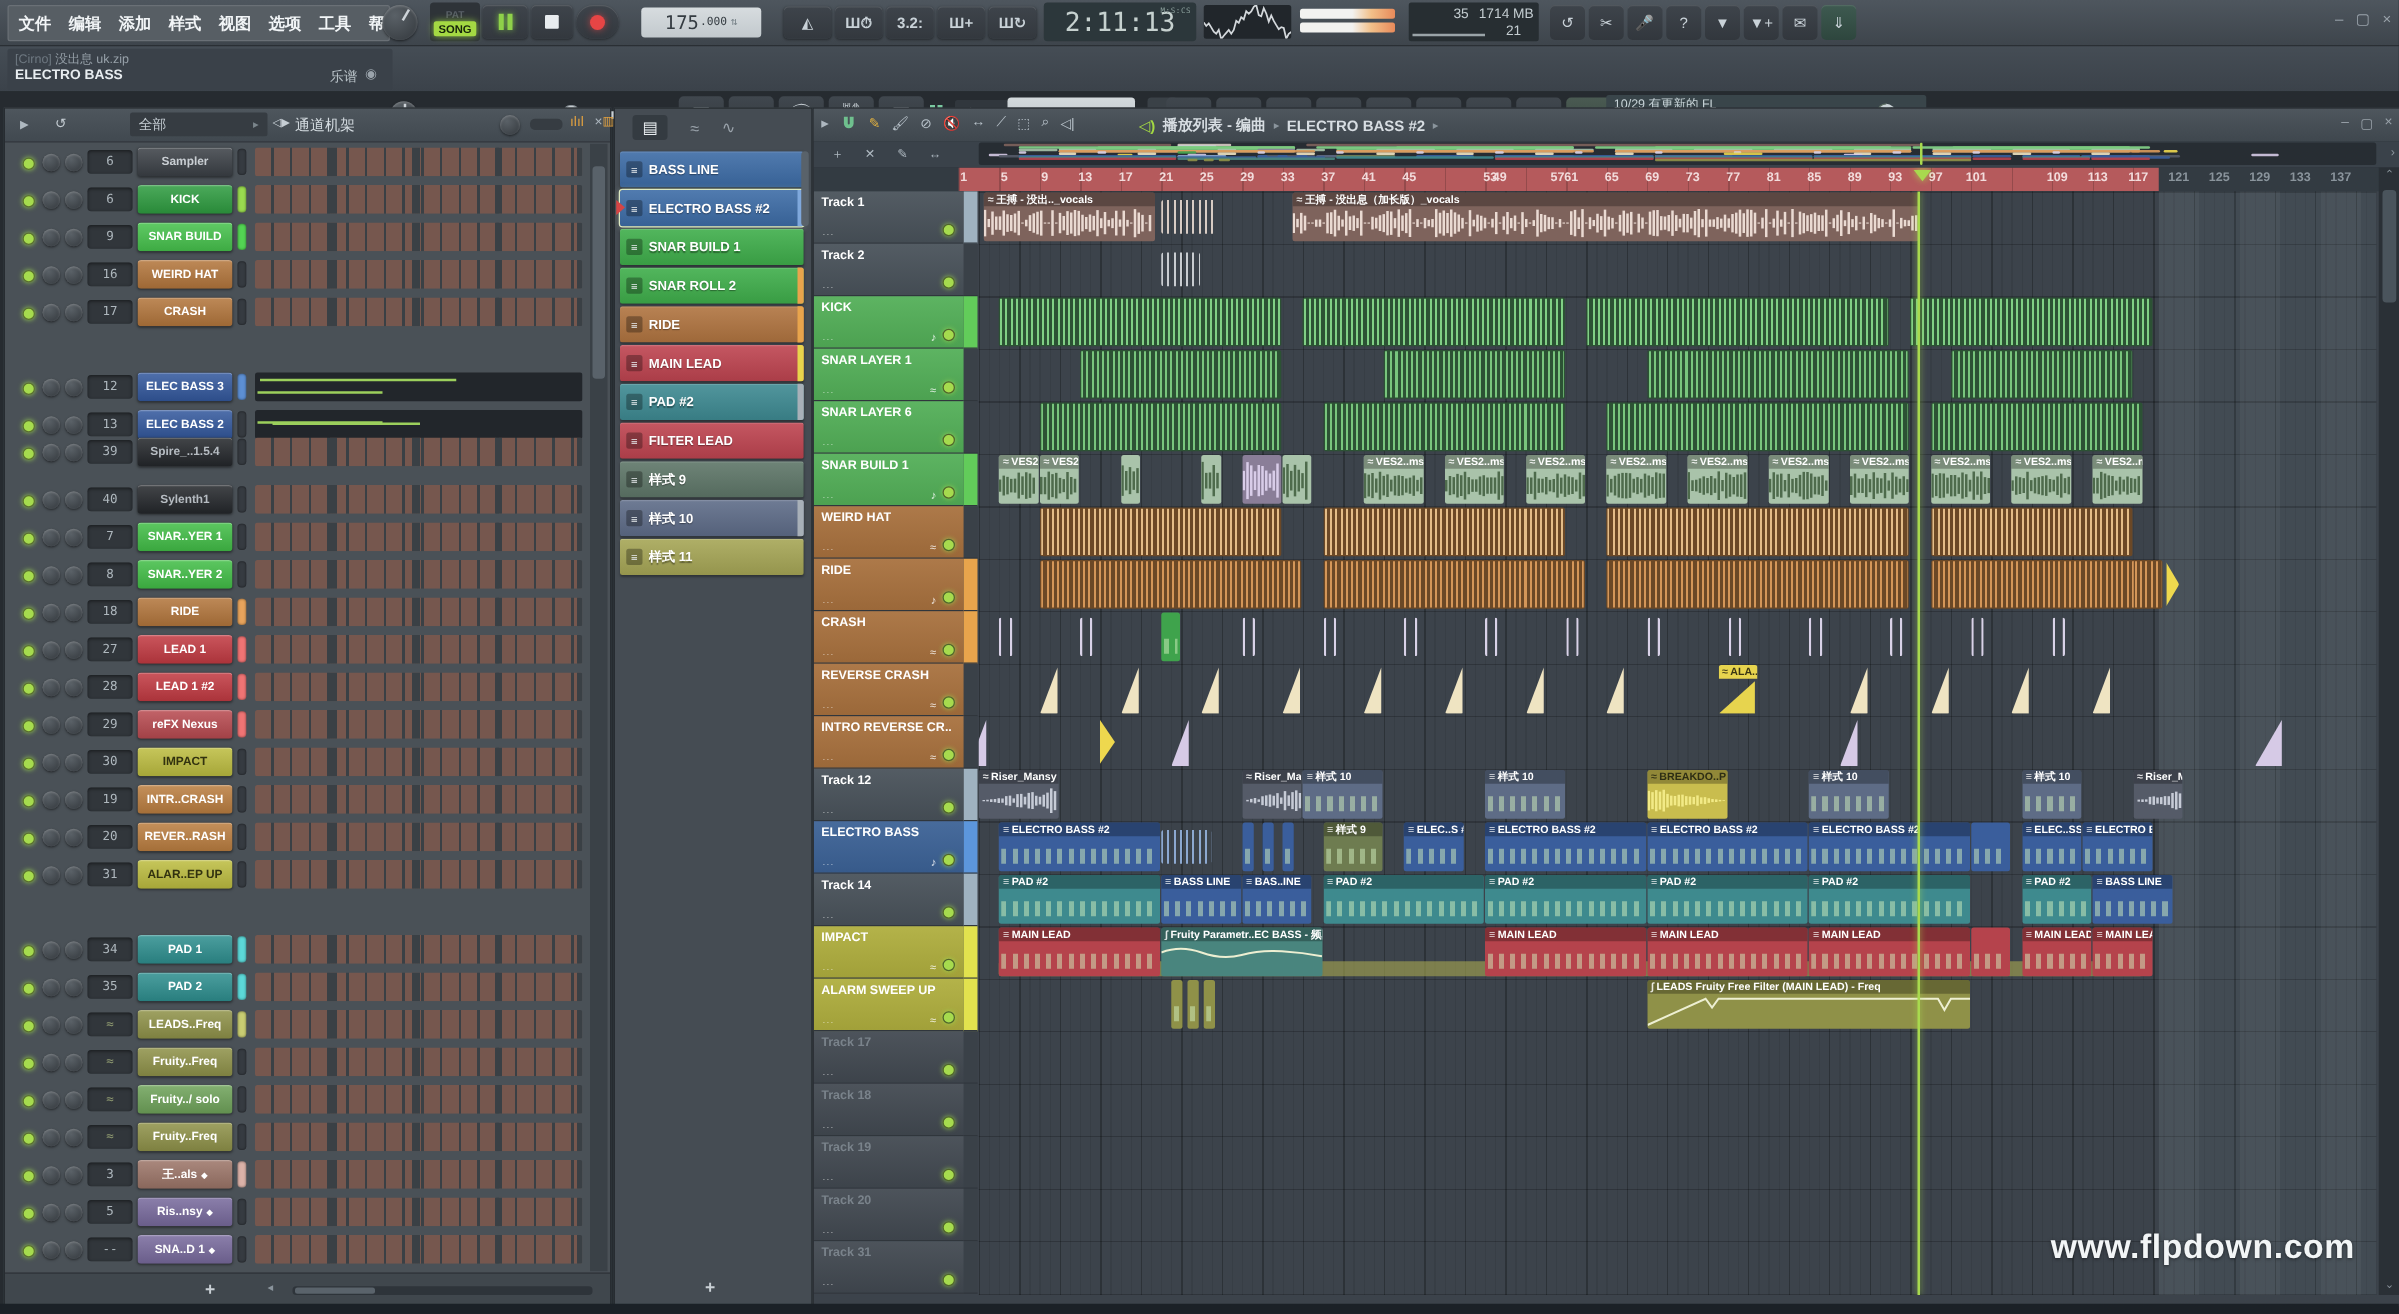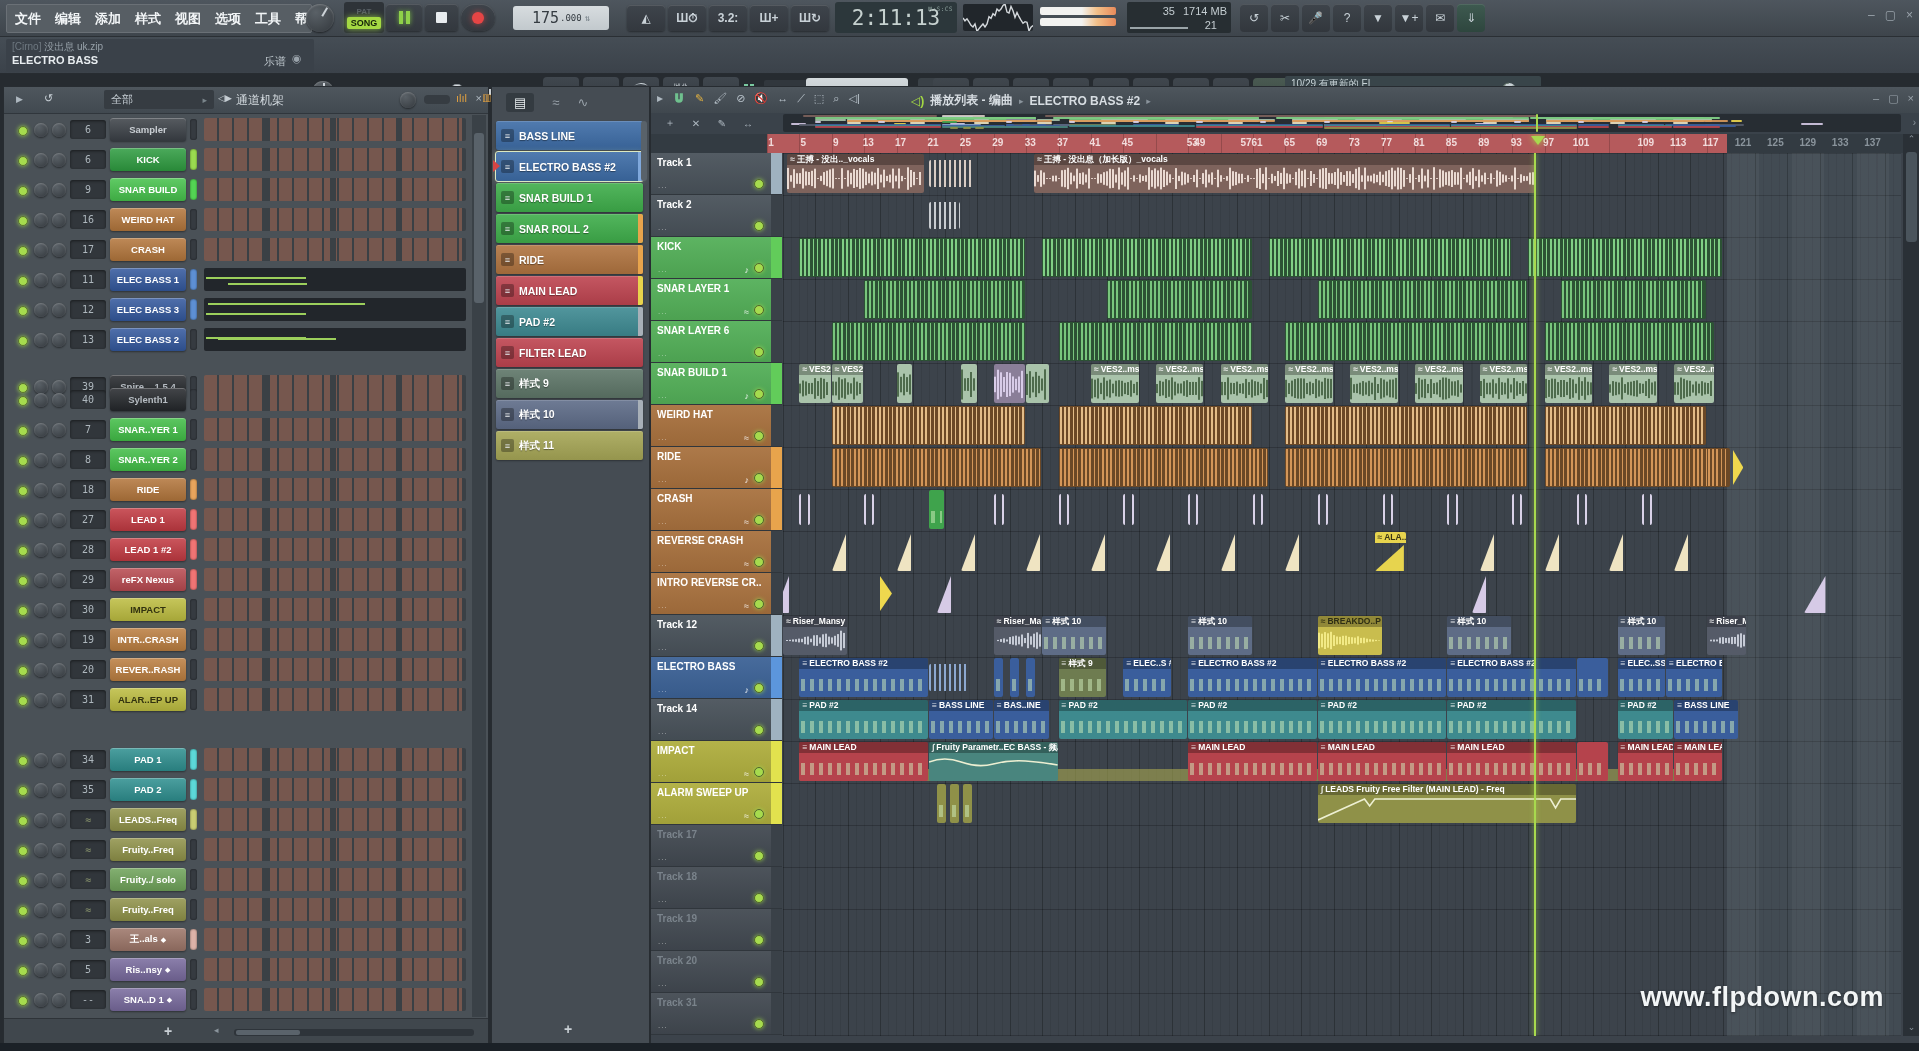--- a/index.html
+++ b/index.html
@@ -433,34 +433,20 @@
           <div class="ch-led"></div>
           <div class="ch-knob knob" style="left: 30px;"></div>
           <div class="ch-knob knob" style="left: 48px;"></div>
           <div class="ch-num">17</div>
           <div class="ch-name" style="background: linear-gradient(rgba(255, 255, 255, 0.14), rgba(0, 0, 0, 0.12)), rgb(179, 118, 60);">
             <div style="color: rgb(255, 255, 255);">CRASH</div>
           </div>
           <div class="ch-sel" style="background: rgb(54, 59, 65);"></div>
           <div class="ch-steps"></div>
         </div>
-        <div class="ch-row" style="top: 150px;">
-          <div class="ch-led"></div>
-          <div class="ch-knob knob" style="left: 30px;"></div>
-          <div class="ch-knob knob" style="left: 48px;"></div>
-          <div class="ch-num">11</div>
-          <div class="ch-name" style="background: linear-gradient(rgba(255, 255, 255, 0.14), rgba(0, 0, 0, 0.12)), rgb(51, 88, 157);">
-            <div style="color: rgb(255, 255, 255);">ELEC BASS 1</div>
-          </div>
-          <div class="ch-sel" style="background: rgb(93, 143, 212);"></div>
-          <div class="ch-preview">
-            <i style="left: 24px; top: 15px; width: 30%;"></i>
-            <i style="left: 2px; top: 9px; width: 38%;"></i>
-          </div>
-        </div>
         <div class="ch-row" style="top: 180px;">
           <div class="ch-led"></div>
           <div class="ch-knob knob" style="left: 30px;"></div>
           <div class="ch-knob knob" style="left: 48px;"></div>
           <div class="ch-num">12</div>
           <div class="ch-name" style="background: linear-gradient(rgba(255, 255, 255, 0.14), rgba(0, 0, 0, 0.12)), rgb(51, 88, 157);">
             <div style="color: rgb(255, 255, 255);">ELEC BASS 3</div>
           </div>
           <div class="ch-sel" style="background: rgb(93, 143, 212);"></div>
           <div class="ch-preview">
@@ -475,21 +461,21 @@
           <div class="ch-num">13</div>
           <div class="ch-name" style="background: linear-gradient(rgba(255, 255, 255, 0.14), rgba(0, 0, 0, 0.12)), rgb(51, 88, 157);">
             <div style="color: rgb(255, 255, 255);">ELEC BASS 2</div>
           </div>
           <div class="ch-sel" style="background: rgb(54, 59, 65);"></div>
           <div class="ch-preview">
             <i style="left: 14px; top: 10px; width: 45%;"></i>
             <i style="left: 2px; top: 9px; width: 38%;"></i>
           </div>
         </div>
-        <div class="ch-row" style="top: 257px;">
+        <div class="ch-row" style="top: 232px;">
           <div class="ch-led"></div>
           <div class="ch-knob knob" style="left: 30px;"></div>
           <div class="ch-knob knob" style="left: 48px;"></div>
           <div class="ch-num">39</div>
           <div class="ch-name" style="background: linear-gradient(rgba(255, 255, 255, 0.14), rgba(0, 0, 0, 0.12)), rgb(36, 39, 43);">
             <div style="color: rgb(182, 188, 194);">Spire_..1.5.4</div>
           </div>
           <div class="ch-sel" style="background: rgb(54, 59, 65);"></div>
           <div class="ch-steps"></div>
         </div>

